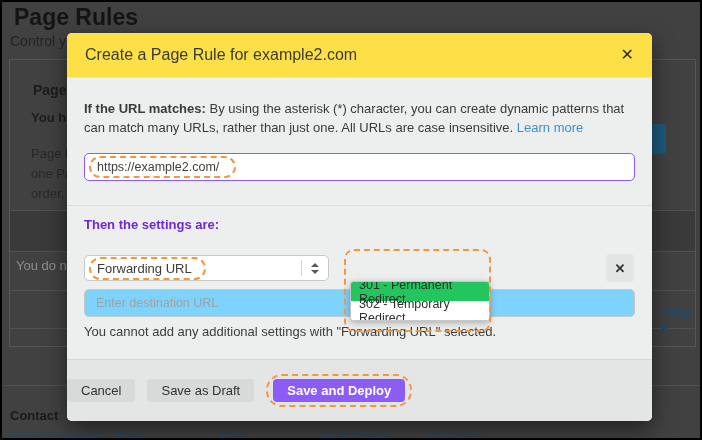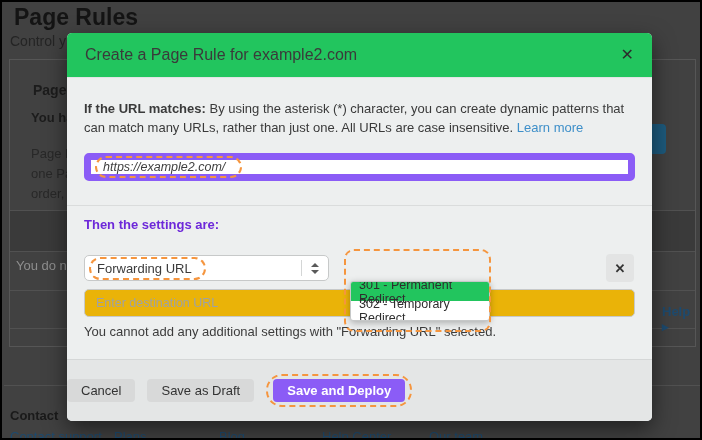--- a/index.html
+++ b/index.html
@@ -22,33 +22,33 @@
   .bg-empty { left:6px; top:198px; font-size:13px; color:#8e8e8e; }
   .bg-help  { left:652px; top:244px; font-size:13px; font-weight:bold; color:#1d4a6e; }
   .bg-bluebtn { left:646px; top:122px; width:18px; height:30px; background:#1d5a7d; border-radius:4px; }
   .bg-footline { left:2px; top:383px; width:698px; height:1px; background:#515151; }
   .bg-contact { left:8px; top:406px; font-size:13px; font-weight:bold; color:#1a1a1a; }
   .bg-footlink { top:427px; font-size:13px; color:#1d4a6e; }
 
   
   .modal { left:65px; top:31px; width:585px; height:388px; background:#edefef;
            border-radius:5px; box-shadow:0 8px 22px rgba(0,0,0,.5); }
-  .m-header { left:0; top:0; width:585px; height:45px; background:#22c55e;
+  .m-header { left:0; top:0; width:585px; height:45px; background:#fde047;
               border-radius:5px 5px 0 0; border-bottom:1px solid #e2e4e4;
               display:flex; align-items:center; padding:0 18px;gap:40px; }
   .m-title { font-size:16px; color:#3a3a3a; }
   .m-close { margin-left:auto; font-size:16px; color:#2c2c2c; cursor:pointer; line-height:1; }
   .m-body { left:0; top:45px; width:585px; height:281px; }
 
   .m-para { left:17px; top:21px; width:553px; font-size:13px; line-height:19px; color:#3a3a3a; }
   .m-para .b { font-weight:bold; }
   .m-link { color:#3e8fc9; cursor:pointer; }
 
-  .textbox { background:#fff; border:7px solid #8b5cf6; border-radius:5px;
-             display:flex; align-items:center; font-size:12.5px; color:#3f3f3f;font-style:italic; }
+  .textbox { background:#fff; border:1px solid #8b5cf6; border-radius:5px;
+             display:flex; align-items:center; font-size:12.5px; color:#3f3f3f; }
   .m-url { left:17px; top:75px; width:551px; height:28px; padding-left:4px; }
   .annot-pill { display:inline-flex; align-items:center; border:2px dashed #f5953e;
                 border-radius:13px; padding:2px 15px 2px 6px; }
 
   .m-divider { left:0; top:127px; width:585px; height:1px; background:#dadcdc; }
   .m-sethead { left:17px; top:139px; font-size:13px; font-weight:bold; color:#6d28d9; }
 
   .selectbox { background:#fff; border:1px solid #c7c9c9; border-radius:5px;
                display:flex; align-items:center; font-size:13px; color:#3b3b3b; cursor:pointer; }
   .m-select-setting { left:17px; top:177px; width:245px; height:26px; padding-left:4px; }
@@ -68,21 +68,21 @@
               font-size:12.5px; color:#2e2e2e; cursor:pointer; }
   .m-option.first { background:#22c55e; }
 
   .annot-rect { left:277px; top:171px; width:147px; height:83px; border:2px dashed #f5953e;
                 border-radius:10px; z-index:6; pointer-events:none; }
 
   .m-remove { left:539px; top:176px; width:28px; height:28px; background:#e3e4e4;
               border:none; border-radius:4px; font-size:13px; font-weight:bold; color:#333;
               cursor:pointer; font-family:"Liberation Sans", sans-serif; }
   .m-dest { left:17px; top:211px; width:551px; height:28px; padding-left:11px;
-            background:#eab308; border:1px solid #c7c9c9; border-radius:5px;
+            background:#7dd3fc; border:1px solid #c7c9c9; border-radius:5px;
             font-size:12.5px; color:#3f3f3f; font-family:"Liberation Sans", sans-serif; }
   .m-dest::placeholder { color:#9ea2a4; }
   .m-note { left:17px; top:246px; font-size:13px; color:#3c3c3c; }
 
   .m-footer { left:0; top:326px; width:585px; height:62px; background:#e4e6e6;
               border-top:1px solid #d5d7d7; border-radius:0 0 5px 5px;
               display:flex; align-items:center; 
               padding-right:8px; gap:12px; }
   .btn { border:none; border-radius:4px; height:23px; padding:0 14px; font-size:13px;
          color:#333; background:#d8d9d9; cursor:pointer; font-family:"Liberation Sans", sans-serif; }

